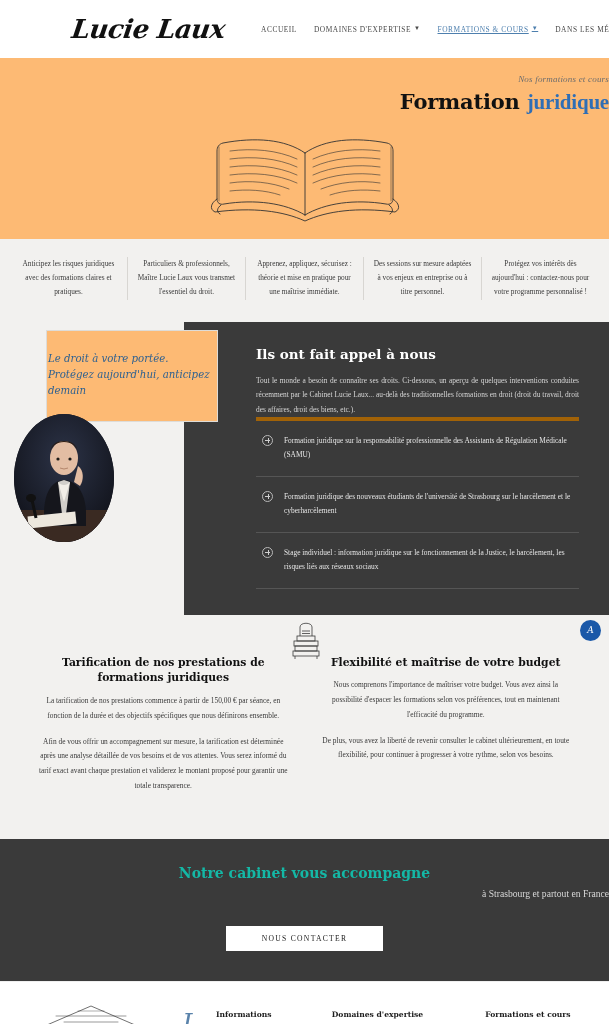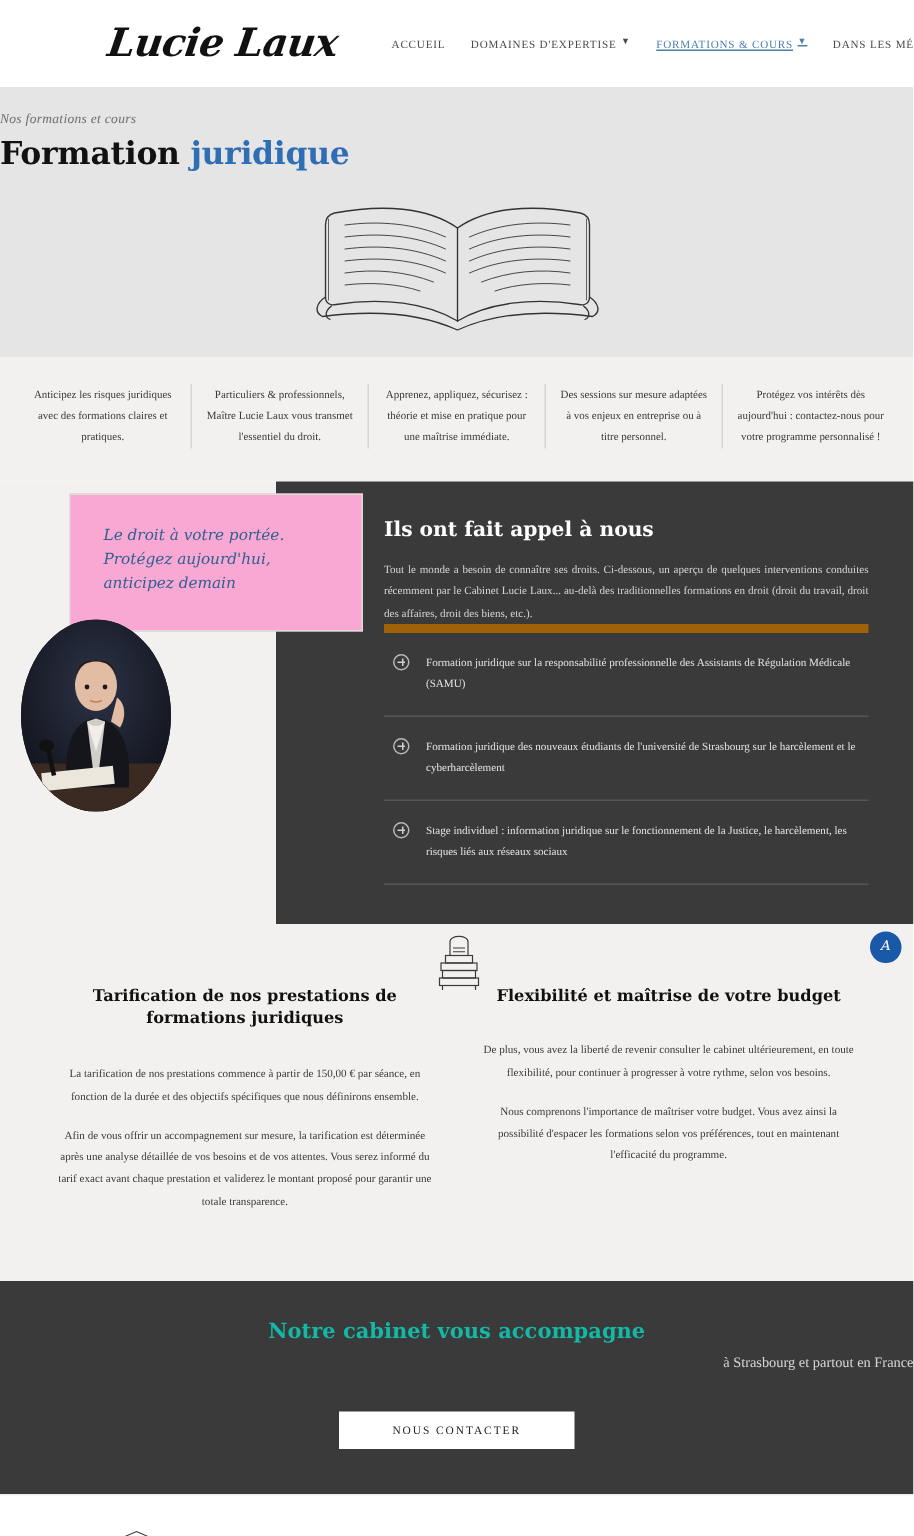--- a/index.html
+++ b/index.html
@@ -47,40 +47,40 @@
     white-space: nowrap;
     display: flex;
     gap: 3px;
     cursor: pointer;
   }
   .nav-item.active { color: #4d7fae; text-decoration: underline; }
   .caret { font-size: 6px; line-height: 1; position: relative; top: 0px; }
 
   
   .hero {
-    background: #e5e5e5;
+    background: #fdba74;
     padding: 16px 0 6px;
-    text-align: left;
+    text-align: right;
   }
   .hero-eyebrow {
     font-family: "Liberation Serif", serif;
     font-style: italic;
     font-size: 9px;
     color: #6d6d6d;
     letter-spacing: 0.2px;
   }
   .hero-title {
     font-family: "DejaVu Serif", serif;
     font-weight: 700;
     font-size: 21px;
     margin-top: 5px;
     color: #111;
     letter-spacing: -0.2px;
   }
-  .hero-title .accent { color: #2f6eb5; }
+  .hero-title .accent { color: #2f6eb5; font-family: Liberation Serif, serif; }
 
   .hero-illustration {
     margin: 8px auto 0;
     width: 260px;
     height: 110px;
     display: block;
   }
 
   
   .feature-strip {
@@ -120,21 +120,21 @@
     color: #ffffff;
     margin-bottom: 12px;
   }
   .ref-intro {
     font-size: 7.4px;
     line-height: 1.95;
     text-align: justify;
     color: #d6d6d6;
     margin-bottom: 0;
   }
-  .accordion { border-top: 6px solid #a16207; }
+  .accordion { border-top: 4px solid #a16207; }
   .acc-item {
     display: flex;
     align-items: flex-start;
     gap: 11px;
     padding: 13px 2px 13px 6px;
     border-bottom: 1px solid #555;
     cursor: pointer;
   }
   .acc-plus {
     width: 11px; height: 11px;
@@ -155,24 +155,24 @@
     font-size: 7.4px;
     line-height: 1.95;
     color: #e4e4e4;
   }
 
   
   .quote-card {
     position: absolute;
     left: 46px;
     top: 8px;
-    width: 196px;
-    background: #f9a8d4;
+    width: 172px;
+    background: #fdba74;
     border: 1px solid #dedcd8;
-    padding: 20px 22px 22px;
+    padding: 20px 1px 22px;
     z-index: 3;
   }
   .quote-text {
     font-family: "DejaVu Serif", serif;
     font-style: italic;
     font-size: 10.2px;
     line-height: 1.58;
     color: #2f6190;
   }
   .portrait {
@@ -219,21 +219,21 @@
     padding: 0 16px;
     text-align: center;
   }
   .col:first-child { border-right: 1px solid #dddbd7; }
   .col-title {
     font-family: "DejaVu Serif", serif;
     font-weight: 700;
     font-size: 10.8px;
     color: #111;
     line-height: 1.45;
-    margin-bottom: 22px;
+    margin-bottom: 8px;
   }
   .col p {
     font-size: 7.4px;
     line-height: 2.0;
     color: #3a3a3a;
     margin-bottom: 11px;
   }
   .stack-illustration {
     position: absolute;
     left: 289px;
@@ -434,22 +434,22 @@
     </g>
   </svg>
 
   <div class="col">
     <h3 class="col-title">Tarification de nos prestations de formations juridiques</h3>
     <p>La tarification de nos prestations commence à partir de 150,00 € par séance, en fonction de la durée et des objectifs spécifiques que nous définirons ensemble.</p>
     <p>Afin de vous offrir un accompagnement sur mesure, la tarification est déterminée après une analyse détaillée de vos besoins et de vos attentes. Vous serez informé du tarif exact avant chaque prestation et validerez le montant proposé pour garantir une totale transparence.</p>
   </div>
   <div class="col">
     <h3 class="col-title">Flexibilité et maîtrise de votre budget</h3>
+    <p>Nous comprenons l'importance de maîtriser votre budget. Vous avez ainsi la possibilité d'espacer les formations selon vos préférences, tout en maintenant l'efficacité du programme.</p>
     <p>De plus, vous avez la liberté de revenir consulter le cabinet ultérieurement, en toute flexibilité, pour continuer à progresser à votre rythme, selon vos besoins.</p>
-    <p>Nous comprenons l'importance de maîtriser votre budget. Vous avez ainsi la possibilité d'espacer les formations selon vos préférences, tout en maintenant l'efficacité du programme.</p>
   </div>
 </section>
 
 <section class="cta">
   <div class="cta-title">Notre cabinet vous accompagne</div>
   <div class="cta-sub">à Strasbourg et partout en France</div>
   <button class="cta-btn">NOUS CONTACTER</button>
 </section>
 
 <footer class="footer">

